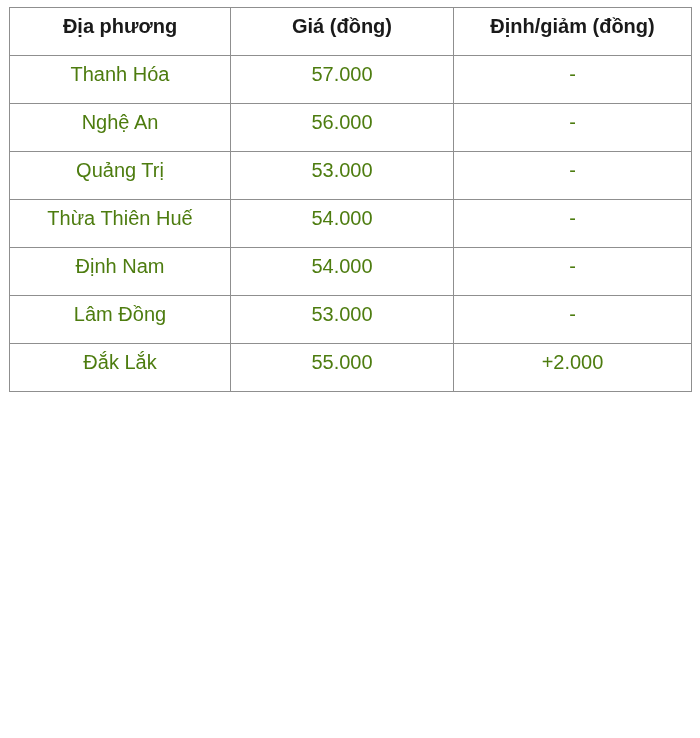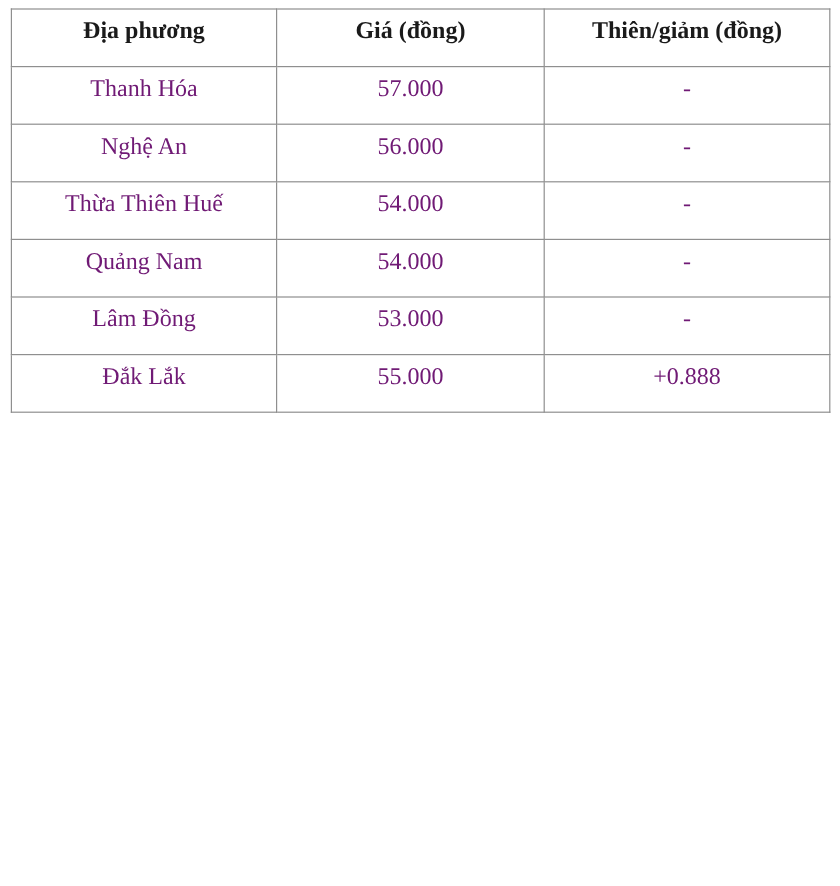--- a/index.html
+++ b/index.html
@@ -27,72 +27,76 @@
     border: 1px solid #8f8f8f;
     height: 48px;
     box-sizing: border-box;
     text-align: center;
     vertical-align: top;
     padding: 6px 4px 0 4px;
     font-size: 20px;
     line-height: 24px;
     overflow: hidden;
     white-space: nowrap;
-    font-family: Liberation Serif, serif;
   }
   .price-table th {
     font-weight: bold;
     color: #1a1a1a;
   }
   .price-table td {
     font-weight: normal;
-    color: #701a75;
+    color: #4d7c0f;
   }
 </style>
 </head>
 <body>
 
 <table class="price-table">
   <colgroup>
     <col class="col-province">
     <col class="col-price">
     <col class="col-change">
   </colgroup>
   <thead>
     <tr>
       <th>Địa phương</th>
       <th>Giá (đồng)</th>
-      <th>Thiên/giảm (đồng)</th>
+      <th>Định/giảm (đồng)</th>
     </tr>
   </thead>
   <tbody>
     <tr>
       <td>Thanh Hóa</td>
       <td>57.000</td>
       <td>-</td>
     </tr>
     <tr>
       <td>Nghệ An</td>
       <td>56.000</td>
       <td>-</td>
     </tr>
     <tr>
+      <td>Quảng Trị</td>
+      <td>53.000</td>
+      <td>-</td>
+    </tr>
+    <tr>
       <td>Thừa Thiên Huế</td>
       <td>54.000</td>
       <td>-</td>
     </tr>
     <tr>
-      <td>Quảng Nam</td>
+      <td>Định Nam</td>
       <td>54.000</td>
       <td>-</td>
     </tr>
     <tr>
       <td>Lâm Đồng</td>
       <td>53.000</td>
       <td>-</td>
     </tr>
     <tr>
       <td>Đắk Lắk</td>
       <td>55.000</td>
-      <td>+0.888</td>
+      <td>+2.000</td>
     </tr>
   </tbody>
 </table>
 
 </body></html>

